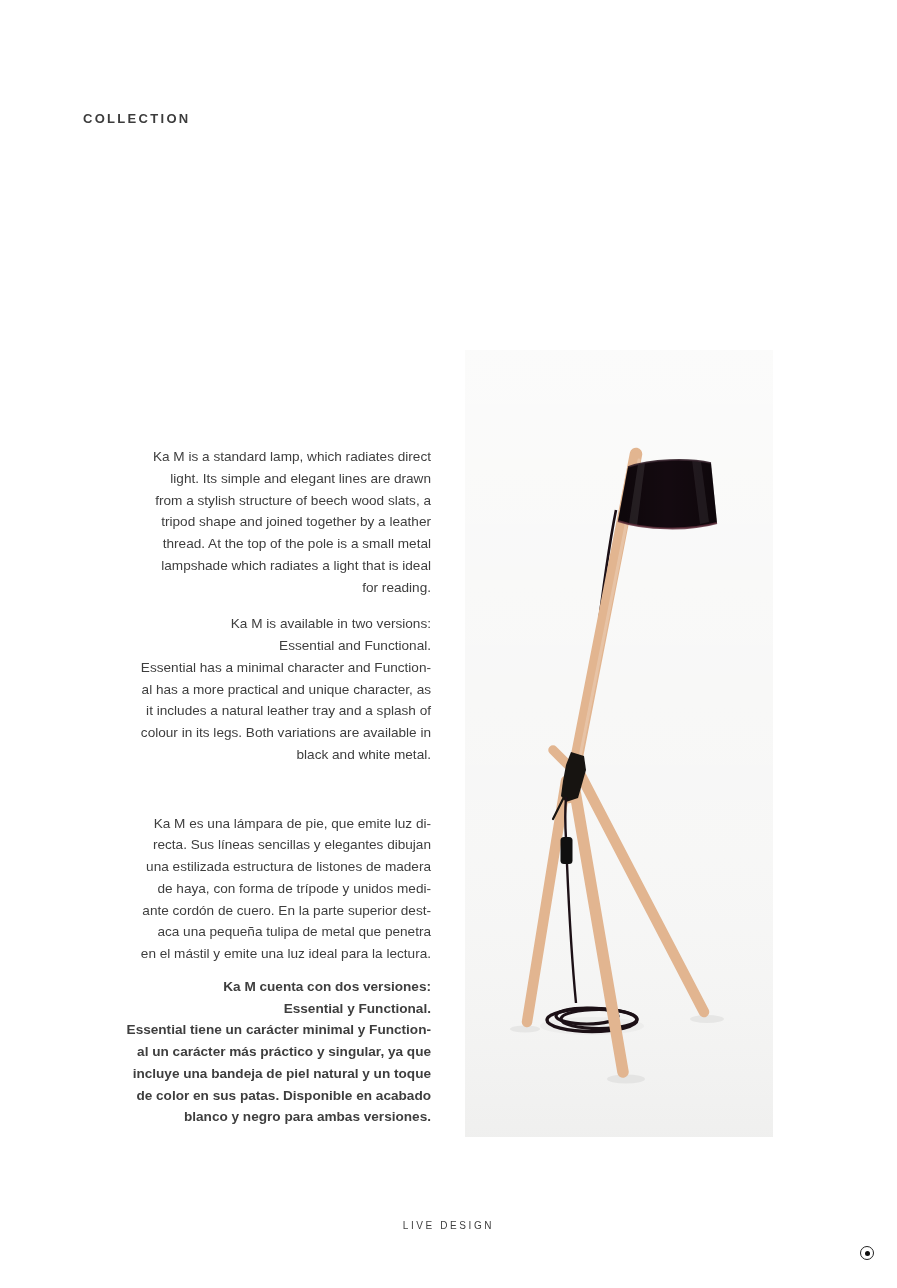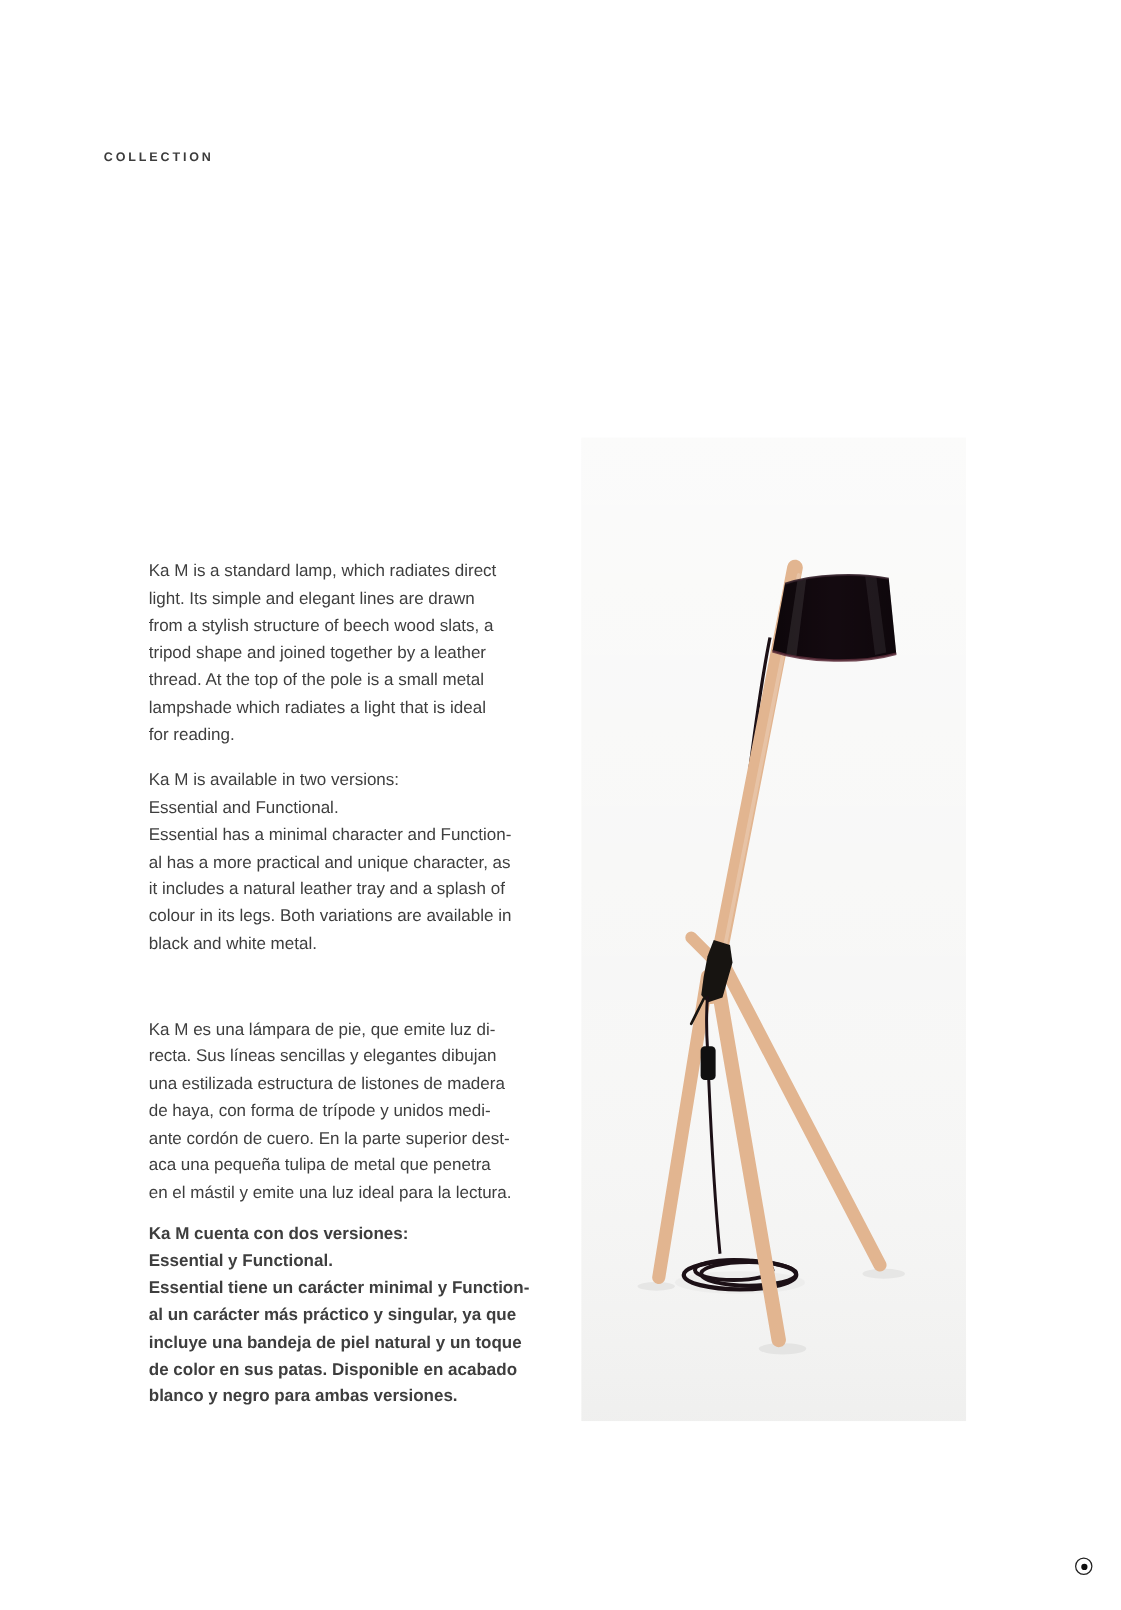--- a/index.html
+++ b/index.html
@@ -1,33 +1,33 @@
 <!DOCTYPE html>
 <html><head>
 <meta charset="utf-8">
 <style>
   html,body{margin:0;padding:0;background:#ffffff;}
   .page{
     position:relative;width:897px;height:1288px;background:#ffffff;
     overflow:hidden;font-family:"Liberation Sans",sans-serif;
   }
   .eyebrow{
-    position:absolute;left:83px;top:121px;
-    font-size:10px;font-weight:600;letter-spacing:2.3px;color:#3c3c3c;
+    position:absolute;left:83px;top:111px;
+    font-size:13px;font-weight:600;letter-spacing:2.3px;color:#3c3c3c;
   }
   .title{
     position:absolute;left:127px;top:151px;margin:0;
     font-size:52px;line-height:60px;font-weight:700;letter-spacing:4px;
     color:#141414;white-space:pre-line;
   }
   .text-col{
     position:absolute;left:119px;top:446px;width:312px;
     font-size:13.6px;line-height:21.75px;color:#3e3e3e;
   }
-  .text-col p{margin:0;white-space:pre-line;}
+  .text-col p{margin:0;white-space:pre-line;text-align:right;}
   .text-col p.mt-p2{margin-top:15px;}
   .text-col p.mt-p3{margin-top:47px;}
   .text-col p.mt-p4{margin-top:11px;font-weight:bold;}
   .product{
     position:absolute;left:465px;top:350px;width:308px;height:787px;margin:0;
   }
   .product svg{display:block;width:308px;height:787px;}
   .footer{
     position:absolute;left:0;right:0;top:1220px;text-align:center;
     font-size:10px;font-weight:500;letter-spacing:2.6px;color:#3f3f3f;
@@ -137,18 +137,19 @@
         <path d="M 163,117 C 186,109 223,108 246,113 L 252,173 C 224,181 180,180 153,171 Z" fill="#140a10"></path>
         <path d="M 163,117 C 186,109 223,108 246,113 L 252,173 C 224,181 180,180 153,171 Z" fill="url(#shadeHi)"></path>
         <path d="M 173,114 L 180,113 L 172,176 L 164,173 Z" fill="#ffffff" opacity="0.09"></path>
         <path d="M 227,110 L 236,111 L 244,172 L 235,174 Z" fill="#ffffff" opacity="0.07"></path>
         <path d="M 163,117 C 186,109 223,108 246,113" fill="none" stroke="#33202a" stroke-width="1.6" opacity="0.9"></path>
         <path d="M 153,171 C 180,180 224,181 252,173" fill="none" stroke="#5a2c38" stroke-width="2" opacity="0.85"></path>
       </g>
     </svg>
   </figure>
 
+  <div class="footer">LIVE DESIGN</div>
 
   <div class="corner-icon">
     <span class="dot"></span>
   </div>
 
 </div>
 
 </body></html>

